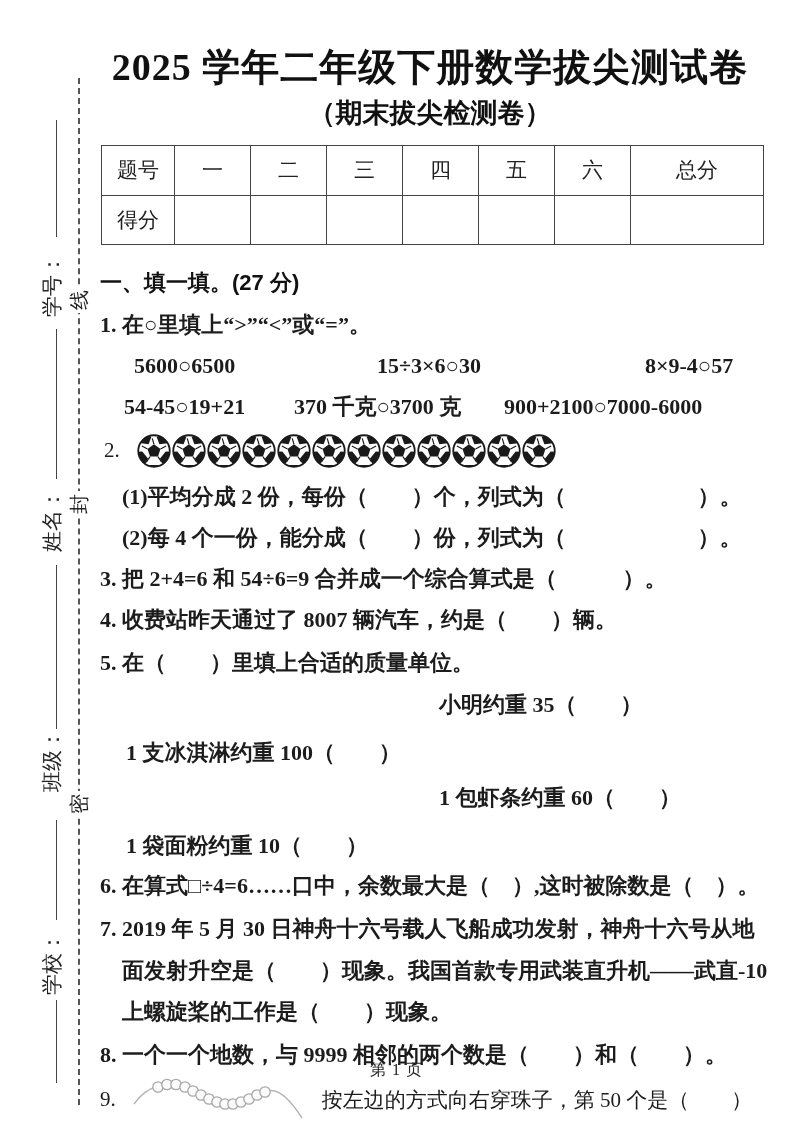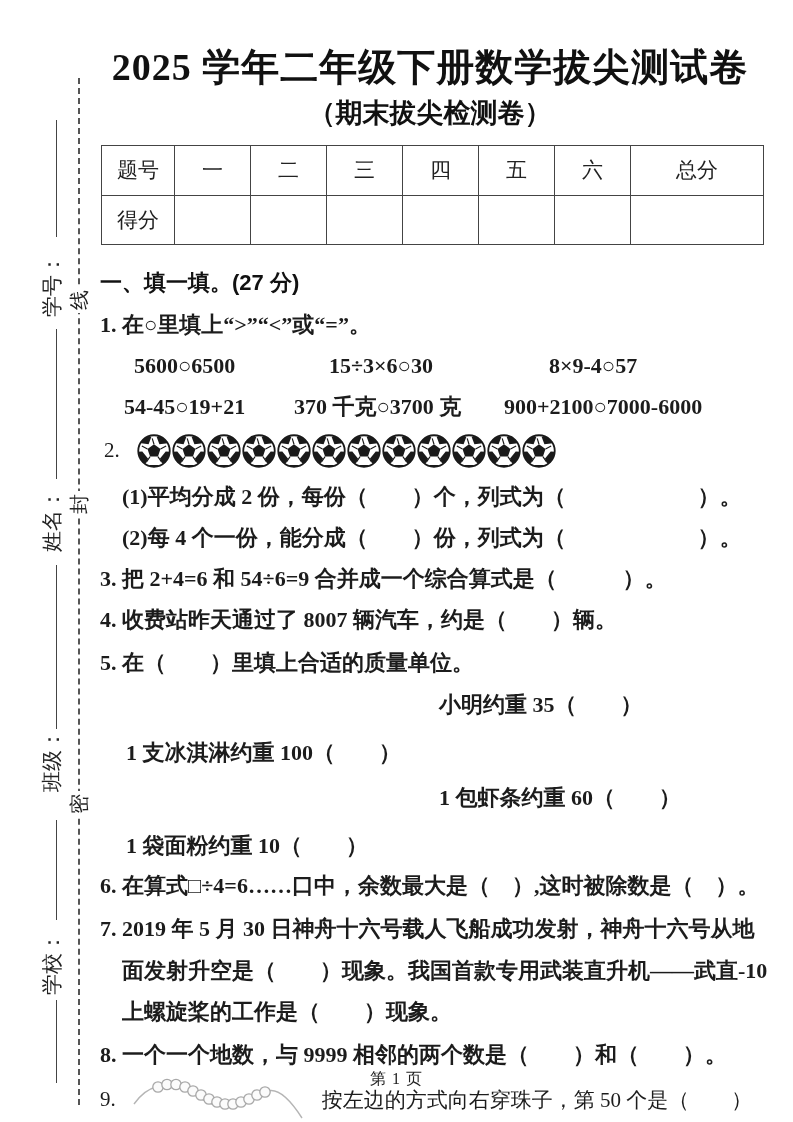--- a/index.html
+++ b/index.html
@@ -70,21 +70,21 @@
   .sec-heading{
     margin:24px 0 13px 4px;
     font-family:"Liberation Sans","DejaVu Sans",sans-serif;
     font-weight:bold;font-size:22px;color:#111;line-height:28px;
   }
   .line{
     font-size:22px;line-height:30px;color:#1c1c1c;
     margin:0 0 11px;padding-left:4px;white-space:nowrap;font-weight:bold;
   }
   .q1-row{display:flex;}
-  .q1-row.r1{padding-left:38px;}
+  .q1-row.r1{padding-left:38px;gap:48px;}
   .q1-row.r1 span:nth-child(1){width:195px;}
   .q1-row.r1 span:nth-child(2){width:220px;}
   .q1-row.r2{padding-left:28px;margin-bottom:6px;}
   .q1-row.r2 span:nth-child(1){width:170px;}
   .q1-row.r2 span:nth-child(2){width:210px;}
   .balls-row{
     display:flex;align-items:center;
     padding-left:8px;margin-bottom:8px;height:46px;
   }
   .balls-row .qnum{font-size:21px;margin-right:16px;}
@@ -98,21 +98,21 @@
   .mb13{margin-bottom:13px;}
   .mb12{margin-bottom:12px;}
   .mb4{margin-bottom:4px;}
   .cont{padding-left:26px;}
   .q9-row{display:flex;align-items:center;padding-left:4px;margin-bottom:0;height:52px;}
   .q9-row .qnum{font-size:21px;margin-right:12px;}
   .q9-row .beads-svg{flex:none;}
   .q9-row .q9-text{font-size:21px;margin-left:14px;}
   .q9-color{padding-left:26px;margin-top:2px;}
   .footer{
-    position:absolute;left:0;bottom:32px;width:793px;
+    position:absolute;left:0;bottom:41px;width:793px;
     text-align:center;font-size:16px;color:#222;letter-spacing:1px;
   }
 </style>
 </head>
 <body>
 
 <svg width="0" height="0" style="position:absolute" aria-hidden="true">
   <defs>
     <clipPath id="ballclip">
         <circle cx="20" cy="20" r="17.5"></circle>

